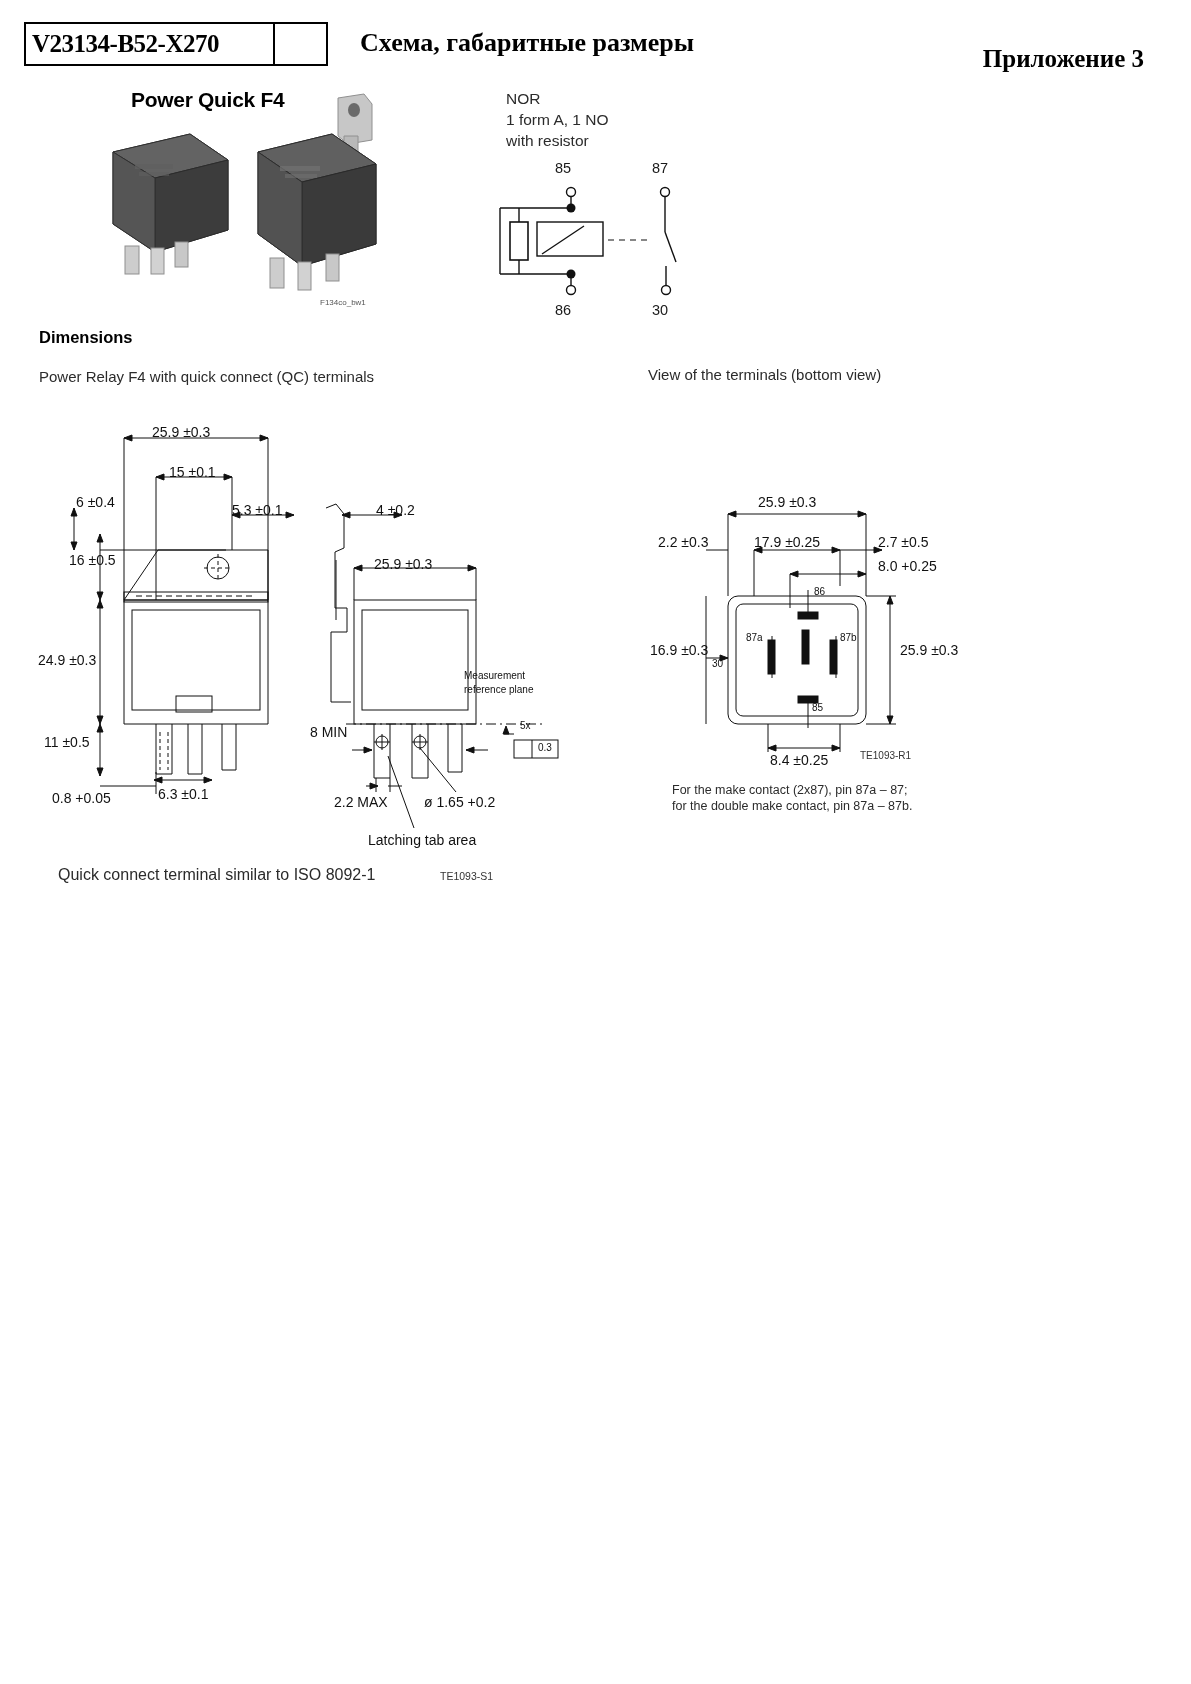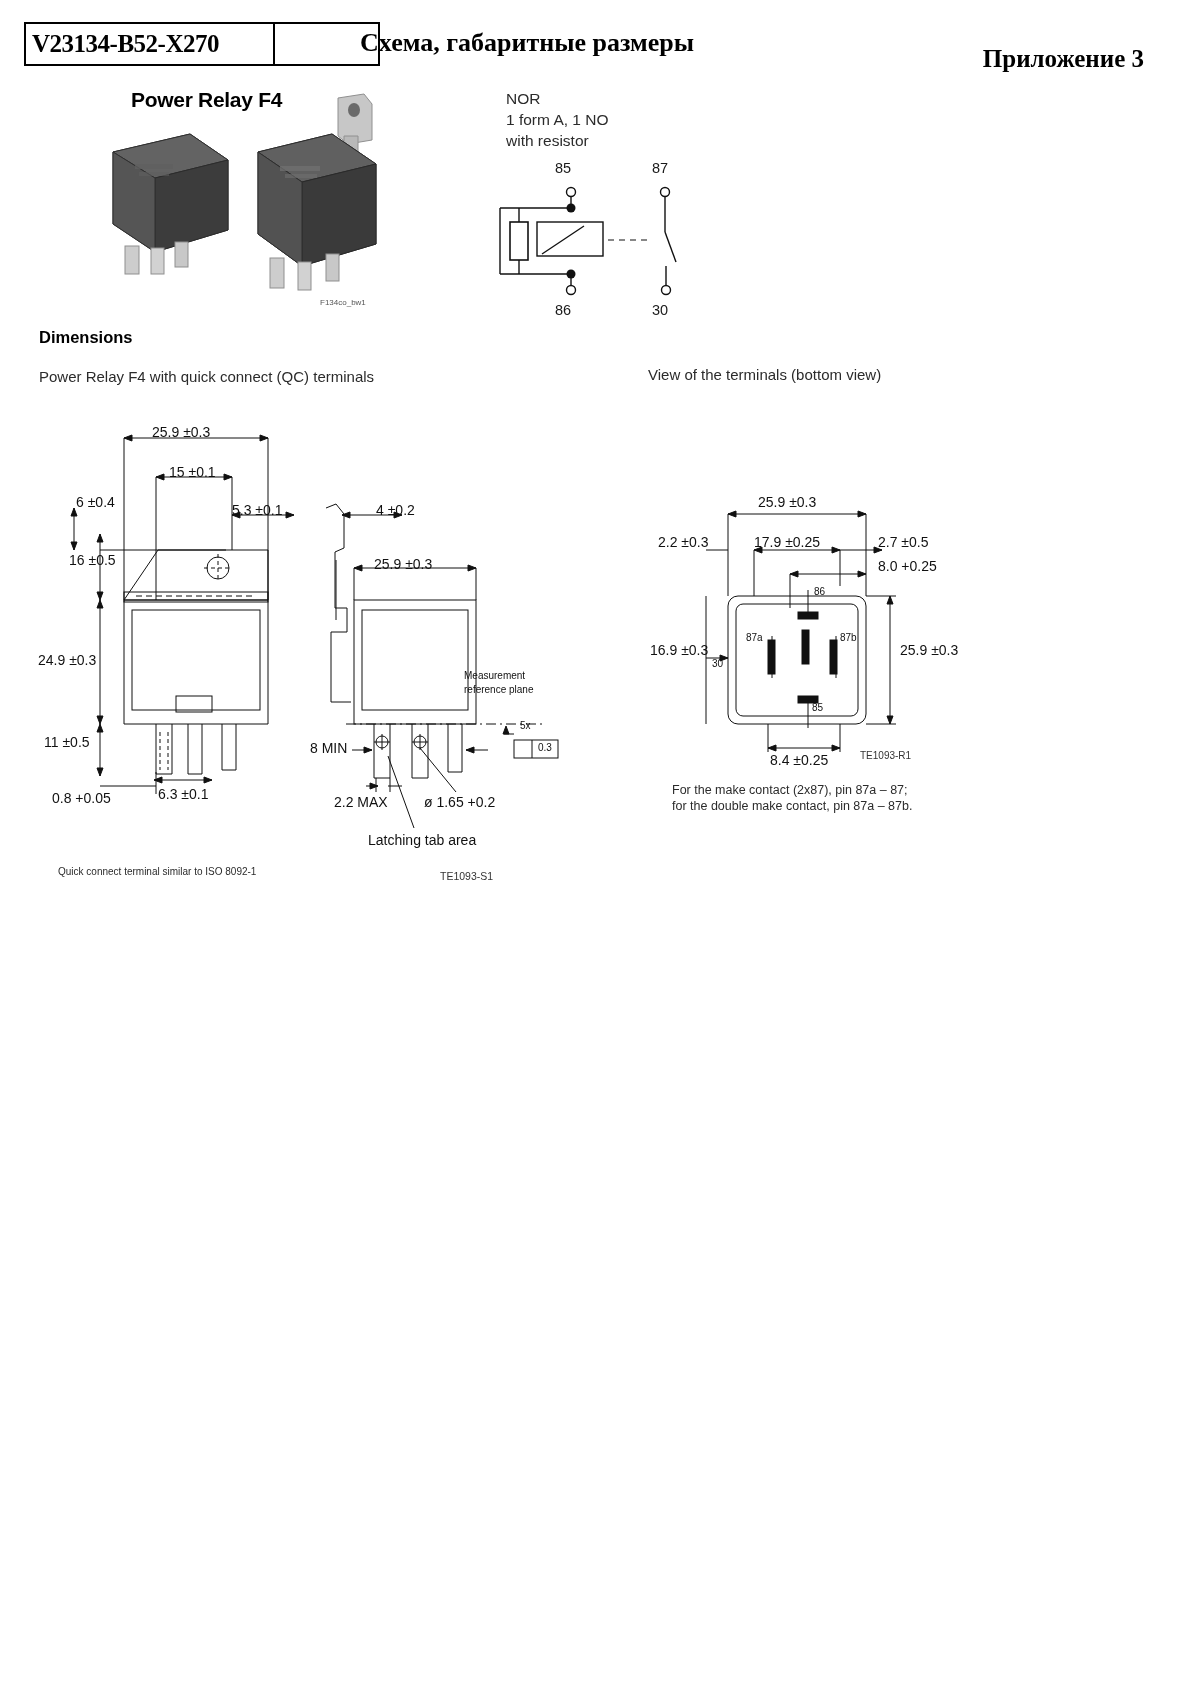--- a/index.html
+++ b/index.html
@@ -27,21 +27,21 @@
     position: absolute;
     left: 24px;
     top: 22px;
     width: 1140px;
     height: 44px;
   }
   .partnum-box {
     position: absolute;
     left: 0;
     top: 0;
-    width: 356px;
+    width: 304px;
     height: 44px;
     border: 2px solid #000;
     box-sizing: border-box;
   }
   .partnum-inner {
     position: absolute;
     left: 0;
     top: 0;
     width: 249px;
     height: 40px;
@@ -151,21 +151,21 @@
     font-size: 14px;
     color: #111;
     white-space: nowrap;
   }
   .dtext.sm { font-size: 10px; }
 
   .note-left {
     position: absolute;
     left: 58px;
     top: 866px;
-    font-size: 10px;
+    font-size: 16px;
     color: #2b2b2b;
   }
   .code-left {
     position: absolute;
     left: 440px;
     top: 870px;
     font-size: 10.5px;
     color: #333;
   }
   .note-right {
@@ -194,21 +194,21 @@
   <div class="header">
     <div class="partnum-box">
       <div class="partnum-inner">
         <span class="partnum-text">V23134-B52-X270</span>
       </div>
     </div>
     <div class="header-title">Схема, габаритные размеры</div>
     <div class="header-appendix">Приложение 3</div>
   </div>
 
-  <div class="photo-title">Power Relay F4</div>
+  <div class="photo-title">Power Quick F4</div>
 
   <div class="relay-photo" style="left:95px; top:120px; width:140px; height:160px;">
     <svg width="150" height="165" viewBox="0 0 150 165">
       <polygon points="18,32 95,14 133,40 133,110 60,132 18,104" fill="#4d4d4d" stroke="#303030" stroke-width="1"></polygon>
       <polygon points="18,32 95,14 133,40 60,58" fill="#636363" stroke="#303030" stroke-width="1"></polygon>
       <polygon points="60,58 133,40 133,110 60,132" fill="#3c3c3c" stroke="#2c2c2c" stroke-width="1"></polygon>
       <polygon points="18,32 60,58 60,132 18,104" fill="#555555" stroke="#303030" stroke-width="1"></polygon>
       <rect x="30" y="126" width="14" height="28" fill="#cdcdcd" stroke="#8f8f8f"></rect>
       <rect x="56" y="128" width="13" height="26" fill="#d2d2d2" stroke="#8f8f8f"></rect>
       <rect x="80" y="122" width="13" height="25" fill="#c8c8c8" stroke="#8f8f8f"></rect>
@@ -400,21 +400,21 @@
     <span class="dtext" style="left:133px; top:44px;">15 ±0.1</span>
     <span class="dtext" style="left:8px; top:74px;margin-left:32px;">6 ±0.4</span>
     <span class="dtext" style="left:196px; top:82px;">5.3 ±0.1</span>
     <span class="dtext" style="left:340px; top:82px;">4 ±0.2</span>
     <span class="dtext" style="left:8px; top:132px;margin-left:25px;">16 ±0.5</span>
     <span class="dtext" style="left:338px; top:136px;">25.9 ±0.3</span>
     <span class="dtext" style="left:2px; top:232px;">24.9 ±0.3</span>
     <span class="dtext" style="left:8px; top:314px;">11 ±0.5</span>
     <span class="dtext" style="left:16px; top:370px;">0.8 +0.05</span>
     <span class="dtext" style="left:122px; top:366px;">6.3 ±0.1</span>
-    <span class="dtext" style="left:274px; top:320px;text-align:center;">8 MIN</span>
+    <span class="dtext" style="left:274px; top:304px;text-align:center;">8 MIN</span>
     <span class="dtext" style="left:298px; top:374px;">2.2 MAX</span>
     <span class="dtext" style="left:388px; top:374px;">ø 1.65 +0.2</span>
     <span class="dtext sm" style="left:484px; top:300px;">5x</span>
     <span class="dtext sm" style="left:502px; top:322px;">0.3</span>
     <span class="dtext sm" style="left:428px; top:250px;">Measurement</span>
     <span class="dtext sm" style="left:428px; top:264px;">reference plane</span>
     <span class="dtext" style="left:332px; top:412px;">Latching tab area</span>
   </div>
 
   <div class="note-left">Quick connect terminal similar to ISO 8092-1</div>

